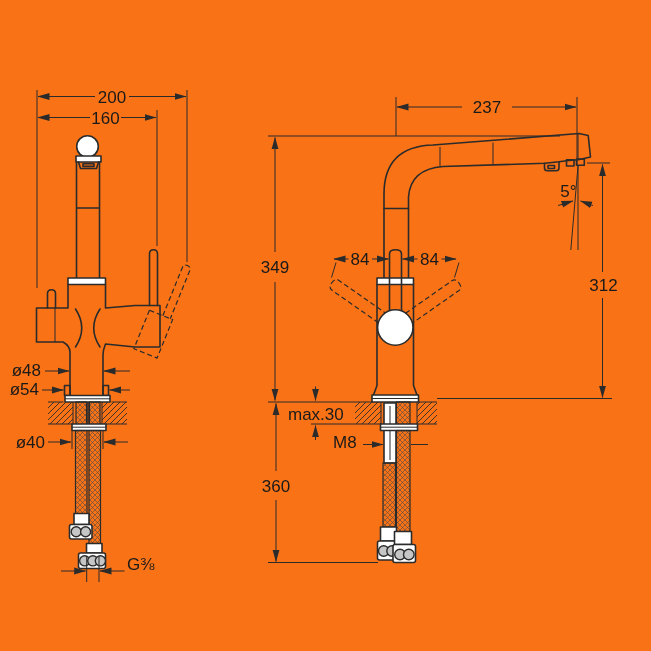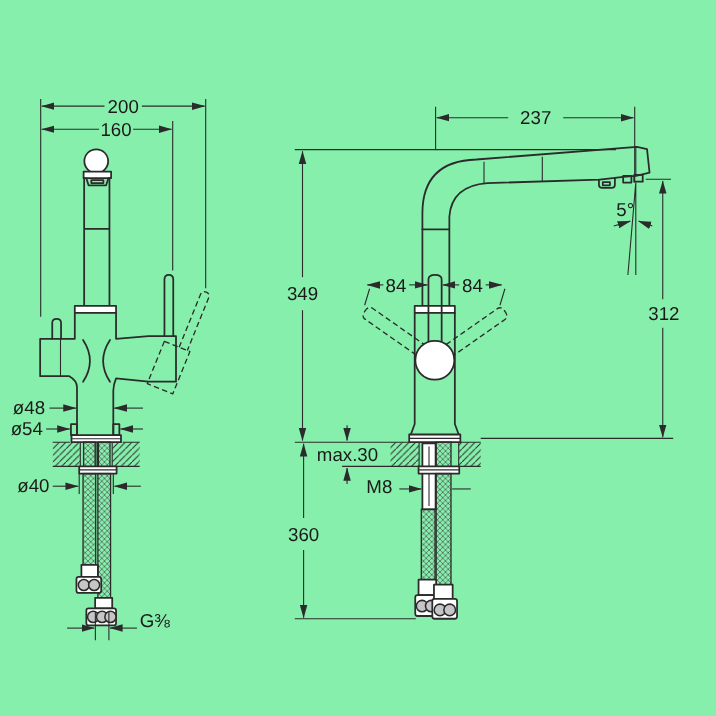--- a/index.html
+++ b/index.html
@@ -1,18 +1,18 @@
 <!DOCTYPE html>
 <html><head>
 <meta charset="utf-8">
 <style>
   html,body{margin:0;padding:0;background:#f3f3f3;}
   .stage{
     width:651px;height:651px;position:relative;margin:0 auto;
-    background:#86efac;overflow:hidden;
+    background:#f97316;overflow:hidden;
     font-family:"Liberation Sans", sans-serif;
   }
   svg{position:absolute;left:0;top:0;}
   .ol{fill:none;stroke:#2b2b2b;stroke-width:1.6;stroke-linejoin:round;stroke-linecap:round;}
   .olw{fill:#ffffff;stroke:#2b2b2b;stroke-width:1.6;stroke-linejoin:round;}
   .thin{fill:none;stroke:#2b2b2b;stroke-width:1;stroke-linecap:butt;}
   .dash{fill:none;stroke:#2b2b2b;stroke-width:1.2;stroke-dasharray:5 3;stroke-linejoin:round;}
   .braid{fill:url(#braidPat);stroke:#2b2b2b;stroke-width:1.2;}
   .nut{fill:#ffffff;stroke:#2b2b2b;stroke-width:1.6;}
   .nutc{fill:#c6c6c6;stroke:#2b2b2b;stroke-width:1.4;}

